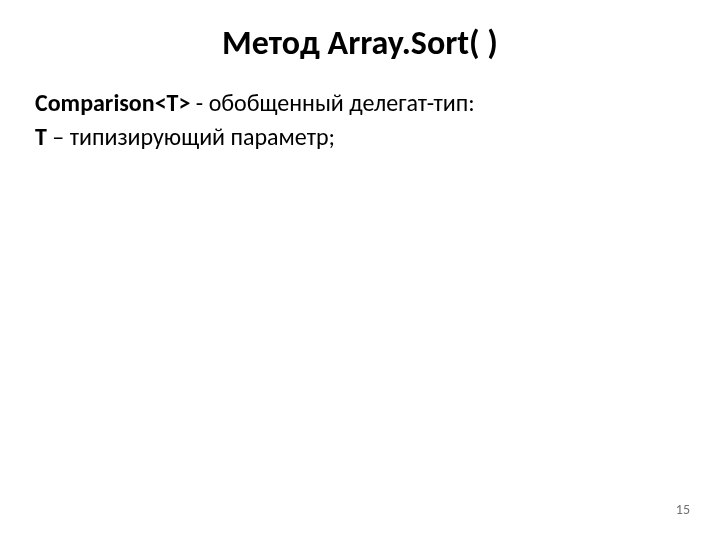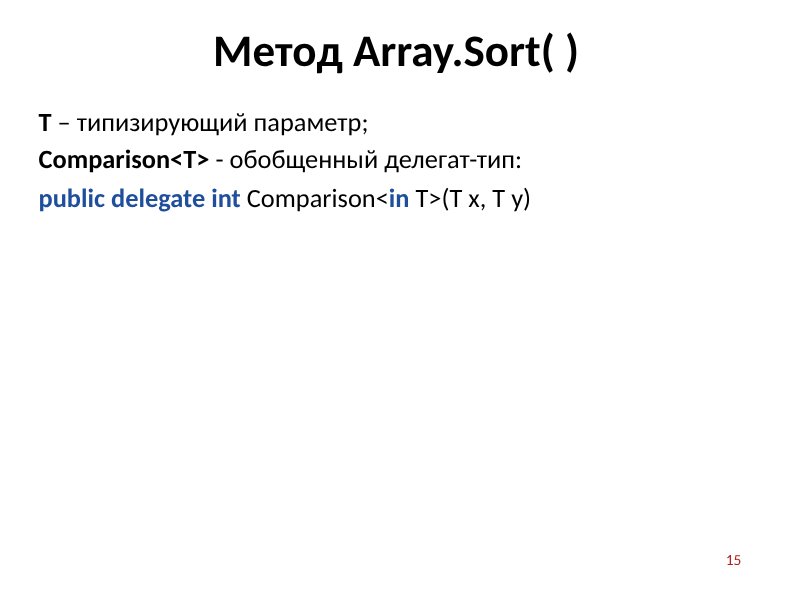--- a/index.html
+++ b/index.html
@@ -11,56 +11,53 @@
       position: relative;
       overflow: hidden;
     }
     .slide {
       width: 100%;
       height: 100%;
       padding: 22px 35px 30px 35px;
       position: relative;
     }
     .title {
-      font-size: 41px;
+      font-size: 34px;
       font-weight: bold;
       color: #000000;
       text-align: center;
       margin-bottom: 24px;
       letter-spacing: 0px;
     }
     .content {
       font-size: 24px;
       line-height: 1.35;
       color: #000000;
     }
     .line { margin-bottom: 2px; }
     .kw { color: #1f4e9c; font-weight: bold; }
     .bold { font-weight: bold; }
     .indent { padding-left: 36px; }
     .page-number {
       position: absolute;
       bottom: 22px;
-      right: 46px;
+      right: 30px;
       font-size: 14px;
-      color: #b91c1c;
+      color: #737373;
     }
   </style>
 </head>
 <body>
 
 <div class="slide">
   <h1 class="title">Метод Array.Sort( )</h1>
 
   <div class="content">
     <div class="line">
-      <span class="bold">T</span><span> – типизирующий параметр;</span>
-    </div>
-    <div class="line">
       <span class="bold">Comparison&lt;T&gt;</span><span> - обобщенный делегат-тип:</span>
     </div>
     <div class="line">
-      <span class="kw">public delegate int</span><span> Comparison&lt;</span><span class="kw">in</span><span> T&gt;(T x, T y)</span>
+      <span class="bold">T</span><span> – типизирующий параметр;</span>
     </div>
   </div>
 
   <div class="page-number">15</div>
 </div>
 
 </body></html>

